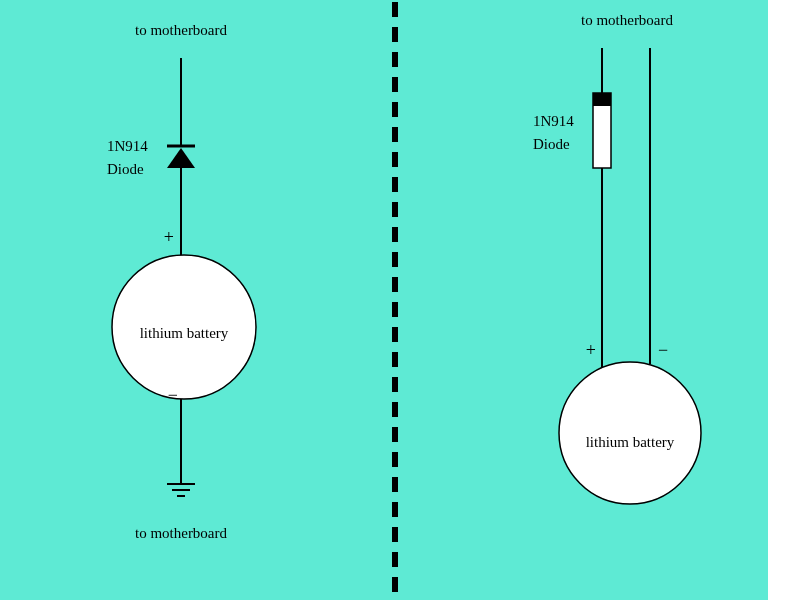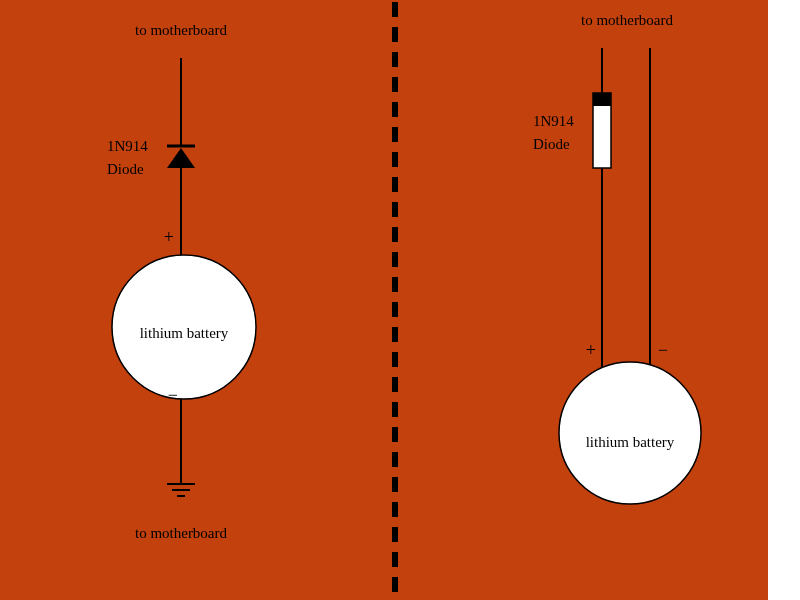--- a/index.html
+++ b/index.html
@@ -4,21 +4,21 @@
 <style>
   html, body {
     margin: 0;
     padding: 0;
     background: #ffffff;
   }
   .canvas {
     position: relative;
     width: 768px;
     height: 600px;
-    background: #c2410c;
+    background: #5eead4;
     overflow: hidden;
     text-decoration: underline;
   }
   svg text {
     font-family: "Liberation Serif", "DejaVu Serif", serif;
     fill: #000000;
   }
   .lbl { font-size: 15px; }
   .sign { font-size: 18px; }
 </style>

